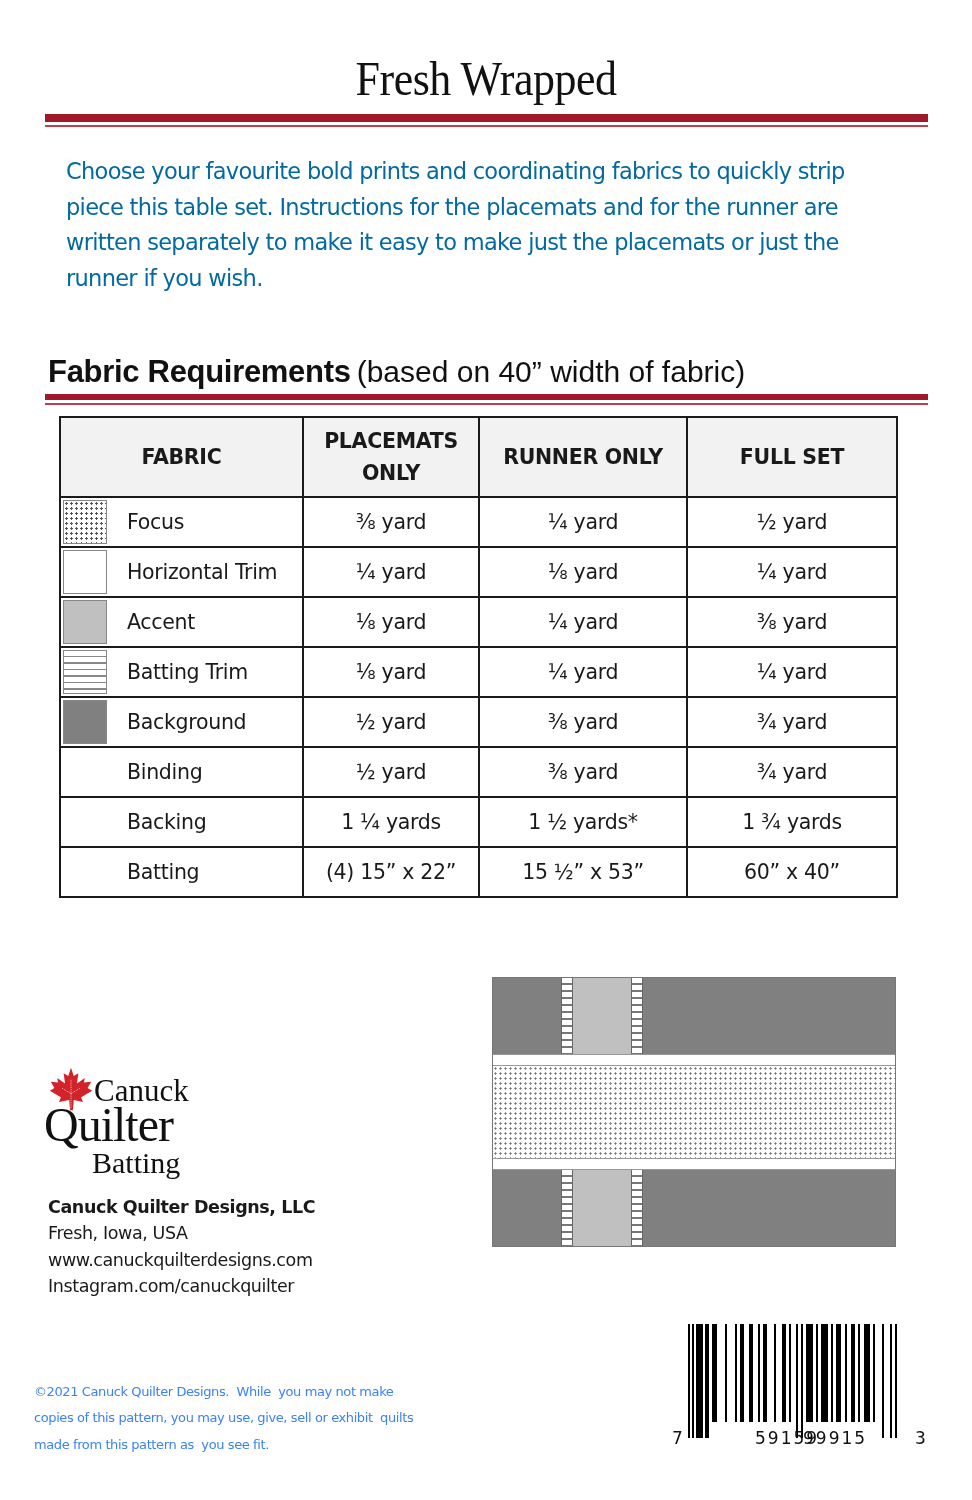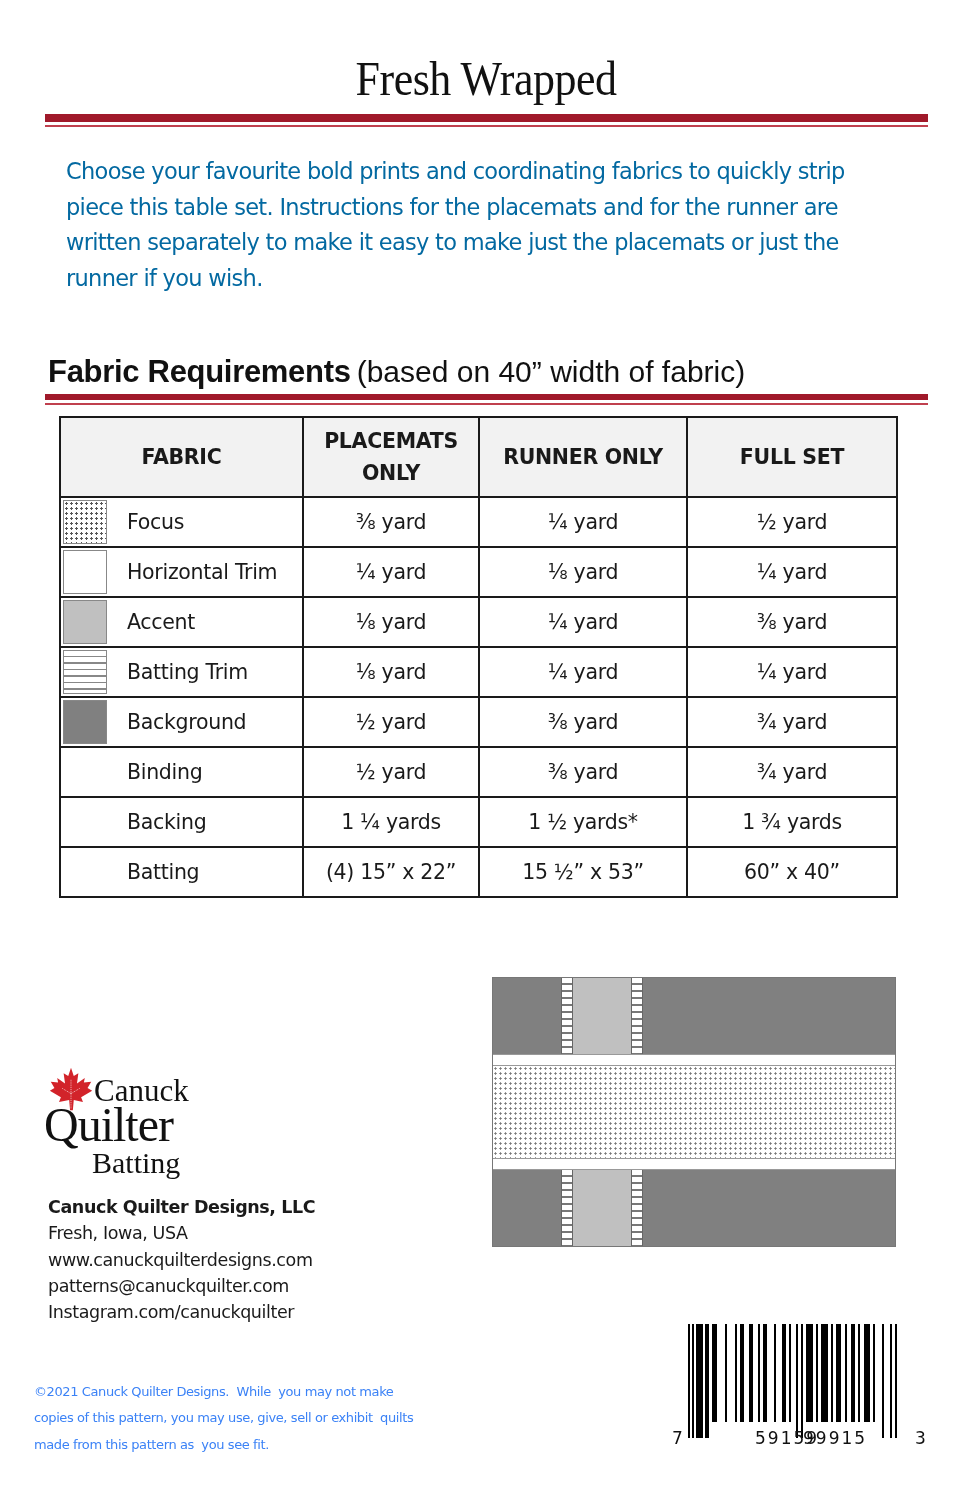--- a/index.html
+++ b/index.html
@@ -203,21 +203,20 @@
   </svg>
   <div class="l1">Canuck</div>
   <div class="l2">Quilter</div>
   <div class="l3">Batting</div>
 </div>
 
 <div class="abs contact">
   <div class="company">Canuck Quilter Designs, LLC</div>
   <div>Fresh, Iowa, USA</div>
   <div>www.canuckquilterdesigns.com</div>
-  <div>patterns@canuckquilter.com</div>
   <div>Instagram.com/canuckquilter</div>
 </div>
 
 <div class="abs copyright">©2021 Canuck Quilter Designs.  While  you may not make
 copies of this pattern, you may use, give, sell or exhibit  quilts
 made from this pattern as  you see fit.</div>
 
 <div class="abs barcode">
   <div class="bars">
     <div class="bar" style="left:18px;width:2px;height:114px;"></div>

